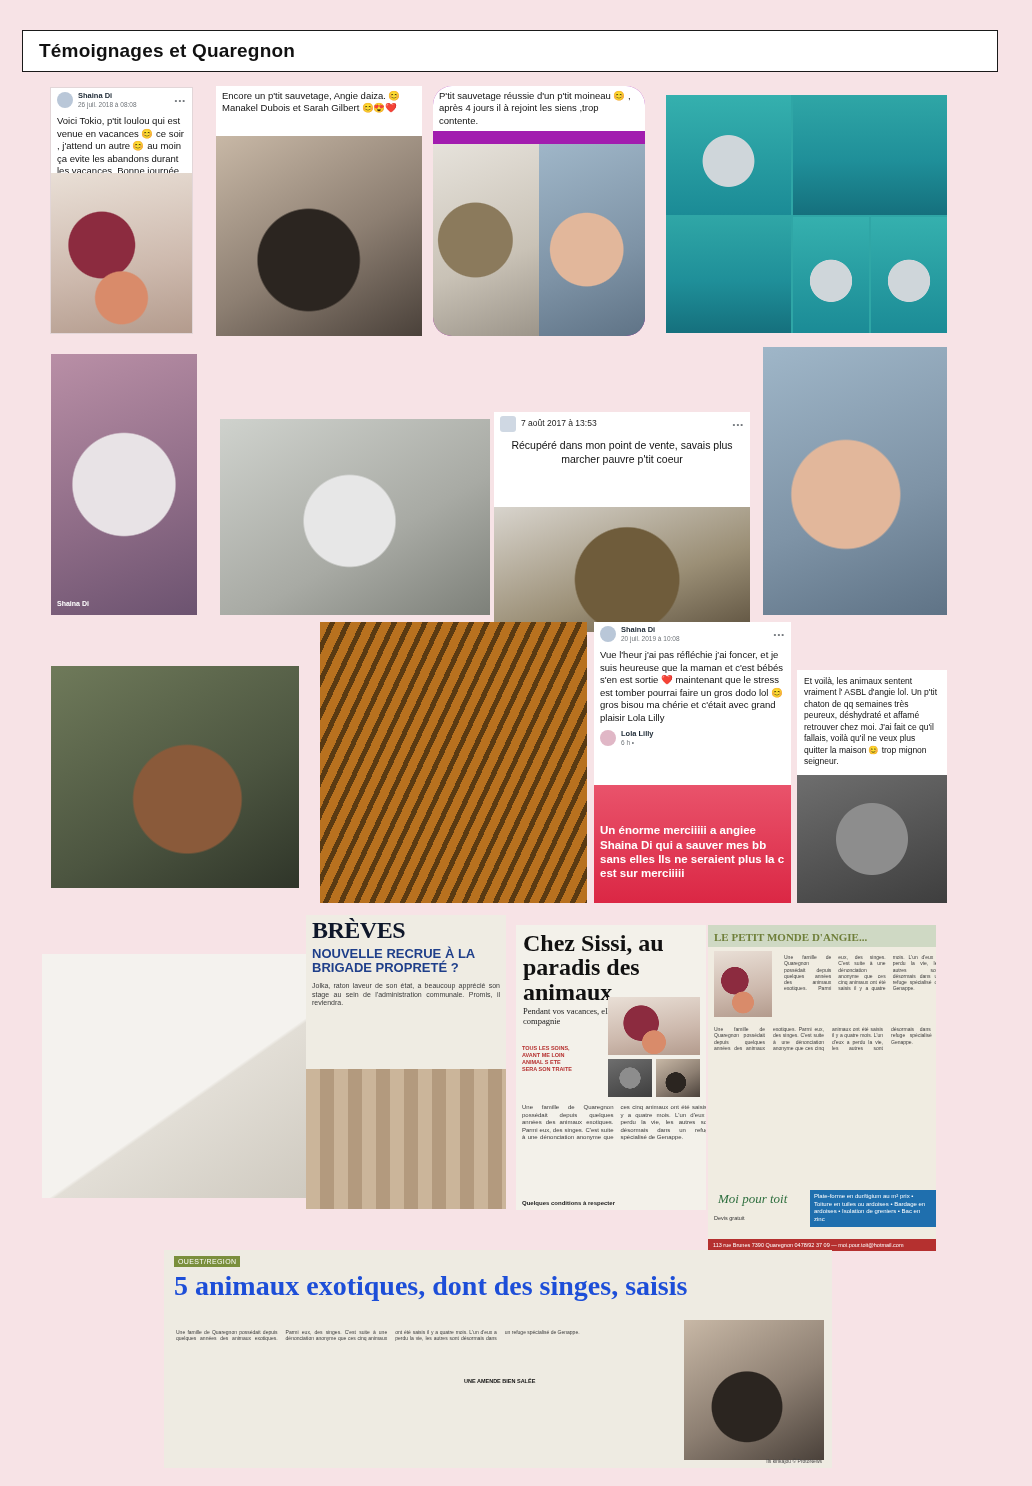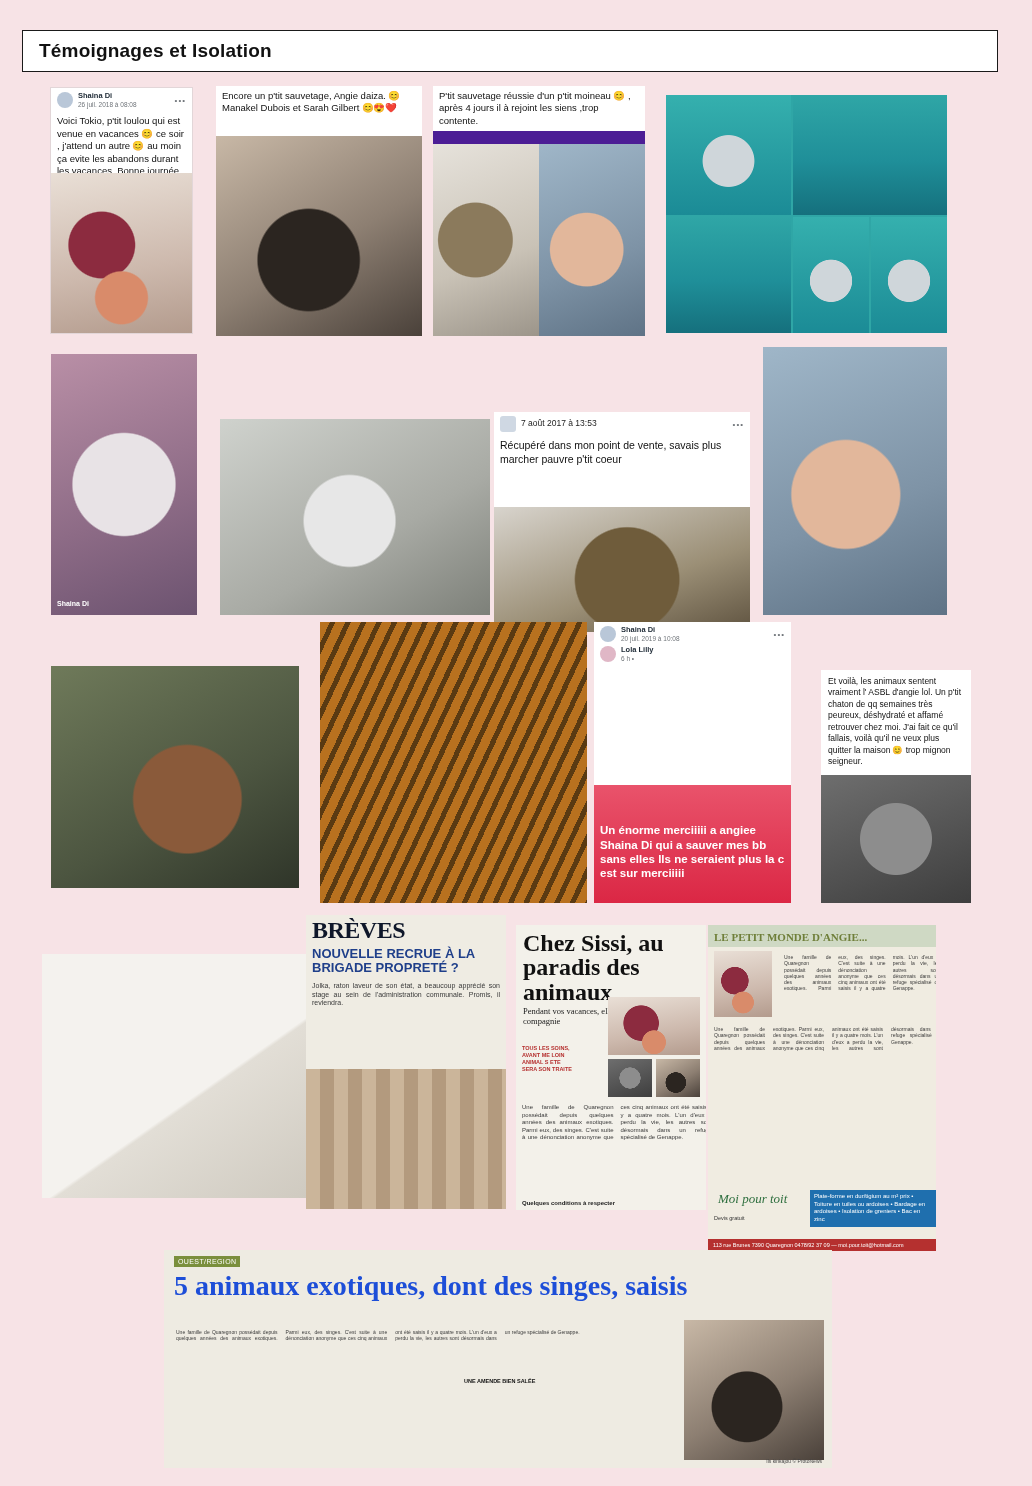--- a/index.html
+++ b/index.html
@@ -211,21 +211,21 @@
   }
   .bluebox {
     background: #1f6fae; color: #fff; font-size: 6px;
     padding: 3px 4px; line-height: 1.3;
   }
 </style>
 </head>
 <body style="background: rgb(247, 227, 230);">
 
 <div class="title-bar">
-  <span class="title-text">Témoignages et Isolation</span>
+  <span class="title-text">Témoignages et Quaregnon</span>
 </div>
 
 <div class="tile" style="left:51px; top:88px; width:141px; height:245px; background:#fff; box-shadow:0 0 0 1px #e2d6d8;">
   <div class="fb-head">
     <div class="fb-ava"></div>
     <div class="fb-names">
       <div class="fb-name">Shaina Di</div>
       <div class="fb-date">26 juil. 2018 à 08:08</div>
     </div>
     <div class="fb-dots">•••</div>
@@ -236,21 +236,21 @@
   </div>
 </div>
 
 <div class="tile" style="left:216px; top:86px; width:206px; height:250px; background:#fff;">
   <div class="topstrip">Encore un p'tit sauvetage, Angie daiza. 😊 Manakel Dubois et Sarah Gilbert 😊😍❤️</div>
   <div style="position:absolute; left:0; bottom:0; width:100%; height:200px;">
     <div class="ph dogdark"></div>
   </div>
 </div>
 
-<div class="tile" style="left:433px; top:86px; width:212px; height:250px; background:#4c1d95;">
+<div class="tile" style="left:433px; top:86px; width:212px; height:250px; background:#a21caf;border-radius:19px;">
   <div class="topstrip">P'tit sauvetage réussie  d'un p'tit moineau 😊 , après 4 jours il à rejoint les siens ,trop contente.</div>
   <div style="position:absolute; left:0; bottom:0; width:50%; height:192px;">
     <div class="ph bird"></div>
   </div>
   <div style="position:absolute; right:0; bottom:0; width:50%; height:192px;">
     <div class="ph hand"></div>
   </div>
 </div>
 
 <div class="tile" style="left:666px; top:95px; width:281px; height:238px; background:#2fa6a6;">
@@ -273,21 +273,21 @@
 
 <div class="tile" style="left:51px; top:354px; width:146px; height:261px;">
   <div class="ph kitten"></div>
   <div style="position:absolute; left:6px; bottom:8px; color:#fff; font-size:7px; font-weight:bold;">Shaina Di</div>
 </div>
 
 <div class="tile" style="left:220px; top:419px; width:270px; height:196px;">
   <div class="ph pigeon"></div>
 </div>
 
-<div class="tile" style="left:494px; top:412px; width:256px; height:220px; background:#fff;">
+<div class="tile" style="left:494px; top:412px; width:256px; height:220px; background:#fff;text-align:center;">
   <div class="fb-head">
     <div class="fb-ava" style="border-radius:3px;background:#cfd8e3;"></div>
     <div class="fb-names">
       <div class="fb-date" style="font-size:8.5px;color:#222;">7 août 2017 à 13:53</div>
     </div>
     <div class="fb-dots">•••</div>
   </div>
   <div class="cap" style="font-size:10.5px;">Récupéré dans mon point de vente, savais plus marcher pauvre p'tit coeur</div>
   <div style="position:absolute; left:0; bottom:0; width:100%; height:125px;">
     <div class="ph duck"></div>
@@ -308,33 +308,34 @@
 
 <div class="tile" style="left:594px; top:622px; width:197px; height:281px; background:#fff;">
   <div class="fb-head">
     <div class="fb-ava"></div>
     <div class="fb-names">
       <div class="fb-name">Shaina Di</div>
       <div class="fb-date">20 juil. 2019 à 10:08</div>
     </div>
     <div class="fb-dots">•••</div>
   </div>
+  <div class="cap">Vue l'heur j'ai pas réfléchie j'ai foncer, et je suis heureuse que la maman et c'est bébés s'en est sortie ❤️ maintenant que le stress est tomber pourrai faire un gros dodo lol 😊 gros bisou ma chérie et c'était avec grand plaisir Lola Lilly</div>
   <div class="fb-head" style="padding-top:2px;">
     <div class="fb-ava" style="background:#e0b7c6;"></div>
     <div class="fb-names">
       <div class="fb-name">Lola Lilly</div>
       <div class="fb-date">6 h •</div>
     </div>
   </div>
   <div style="position:absolute; left:0; bottom:0; width:100%; height:118px;">
     <div class="pink-banner" style="height:100%; display:flex; align-items:center; justify-content:center;">Un énorme merciiiii a angiee Shaina Di qui a sauver mes bb sans elles Ils ne seraient plus la c est sur merciiiii</div>
   </div>
 </div>
 
-<div class="tile" style="left:797px; top:670px; width:150px; height:233px; background:#fff;margin-left:24px;">
+<div class="tile" style="left:797px; top:670px; width:150px; height:233px; background:#fff;">
   <div class="small-note" style="font-size:8.5px;">Et voilà, les animaux sentent vraiment l' ASBL d'angie lol. Un p'tit chaton de qq semaines très peureux, déshydraté et affamé retrouver chez moi. J'ai fait ce qu'il fallais, voilà qu'il ne veux plus quitter la maison 😊 trop mignon seigneur.</div>
   <div style="position:absolute; left:0; bottom:0; width:100%; height:128px;">
     <div class="ph greycat"></div>
   </div>
 </div>
 
 <div class="tile" style="left:42px; top:954px; width:264px; height:244px;">
   <div class="ph papers"></div>
 </div>
 

